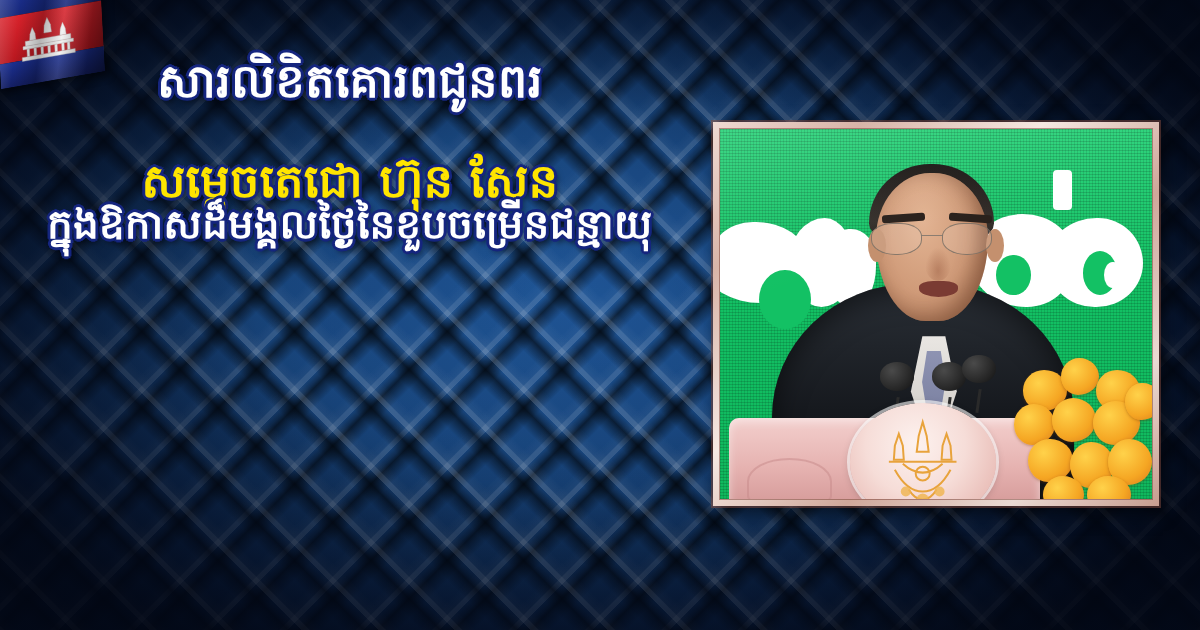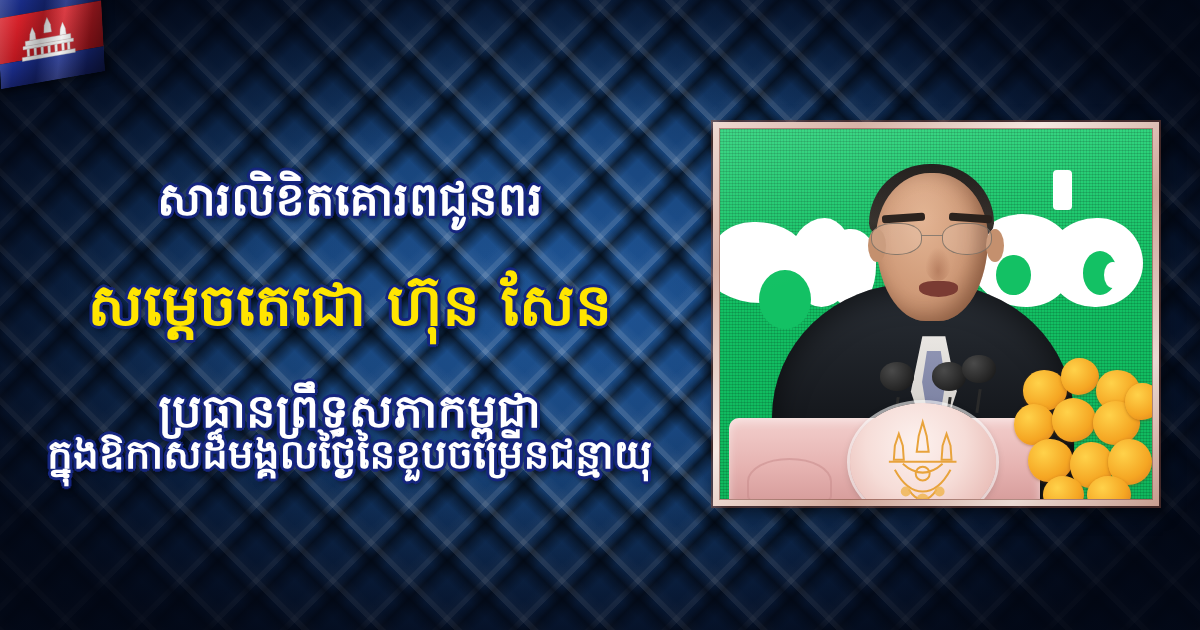--- a/index.html
+++ b/index.html
@@ -57,21 +57,21 @@
     background:linear-gradient(100deg,
       rgba(255,255,255,.22) 0%, rgba(255,255,255,0) 22%,
       rgba(0,0,0,.25) 42%, rgba(255,255,255,.12) 60%,
       rgba(0,0,0,.38) 84%, rgba(0,0,0,.55) 100%);
   }
   .flag svg{position:absolute;left:16%;top:32%;width:62%;height:46%;}
 
   
   .text-col{
     position:absolute;left:0;top:52px;width:700px;height:540px;
-    display:flex;flex-direction:column;justify-content:center;
+    display:flex;flex-direction:column;justify-content:flex-start;
     align-items:center;gap:0;
   }
   .kline{
     width:100%;text-align:center;line-height:1.0;
     font-weight:bold;letter-spacing:.5px;white-space:nowrap;
   }
   .kline.white{
     color:#ffffff;
     text-shadow:
       -2px 0 #16267f, 2px 0 #16267f, 0 -2px #16267f, 0 2px #16267f,
@@ -81,21 +81,21 @@
   }
   .kline.yellow{
     color:#ffe500;
     text-shadow:
       -2px 0 #16267f, 2px 0 #16267f, 0 -2px #16267f, 0 2px #16267f,
       -2px -2px #16267f, 2px -2px #16267f, -2px 2px #16267f, 2px 2px #16267f,
       -3px 0 #16267f, 3px 0 #16267f, 0 3px #16267f, 0 -3px #16267f,
       3px 4px 6px rgba(0,0,0,.6);
   }
   .l1{font-size:46px;margin-top:6px;}
-  .l2{font-size:58px;margin-top:54px;}
+  .l2{font-size:46px;margin-top:54px;}
   .l3{font-size:46px;margin-top:54px;}
   .l4{font-size:40px;}
   .l5{font-size:44px;margin-top:46px;}
   .l5 .num{color:#ffe500;padding:0 6px;}
 
   
   .photo-frame{
     position:absolute;left:713px;top:122px;width:446px;height:384px;
     padding:7px;
     background:linear-gradient(135deg,#efd9d2 0%, #d8b4a8 18%, #f6e8e2 40%, #cfa79a 62%, #eadad3 82%, #c79d8f 100%);
@@ -255,21 +255,20 @@
         <rect x="80" y="47" width="4" height="12"></rect>
         <rect x="8" y="59" width="84" height="6"></rect>
       </g>
     </svg>
     <div class="shade"></div>
   </div>
 
   <div class="text-col">
     <div class="kline white l1">សារលិខិតគោរពជូនពរ</div>
     <div class="kline yellow l2">សម្តេចតេជោ ហ៊ុន សែន</div>
-    <div class="kline white l3">ប្រធានព្រឹទ្ធសភាកម្ពុជា</div>
     <div class="kline white l4">ក្នុងឱកាសដ៏មង្គលថ្ងៃនៃខួបចម្រើនជន្មាយុ</div>
   </div>
 
   <div class="photo-frame">
     <div class="photo">
       <div class="led"></div>
 
       <div class="khmer-blob kb9"></div>
       <div class="khmer-blob kb1"></div>
       <div class="khmer-blob kb3"></div>

